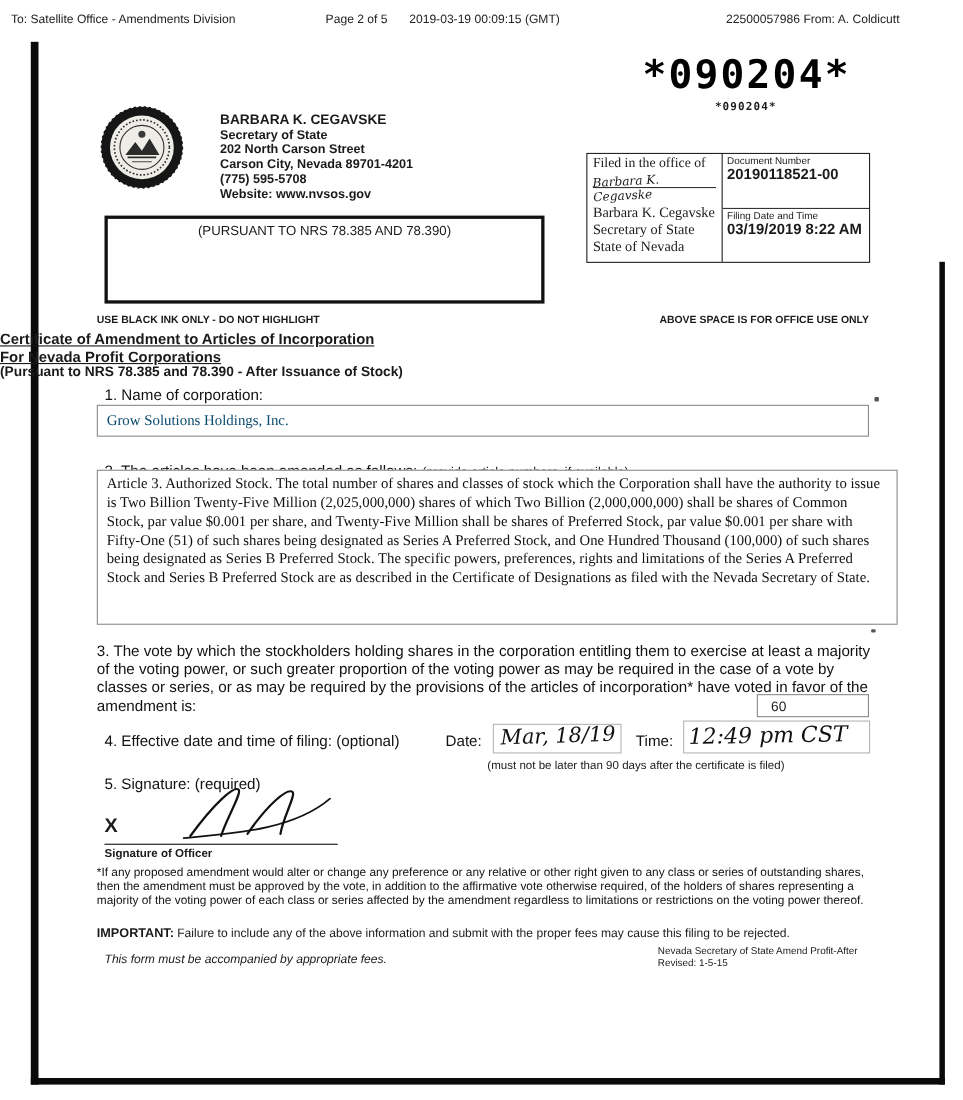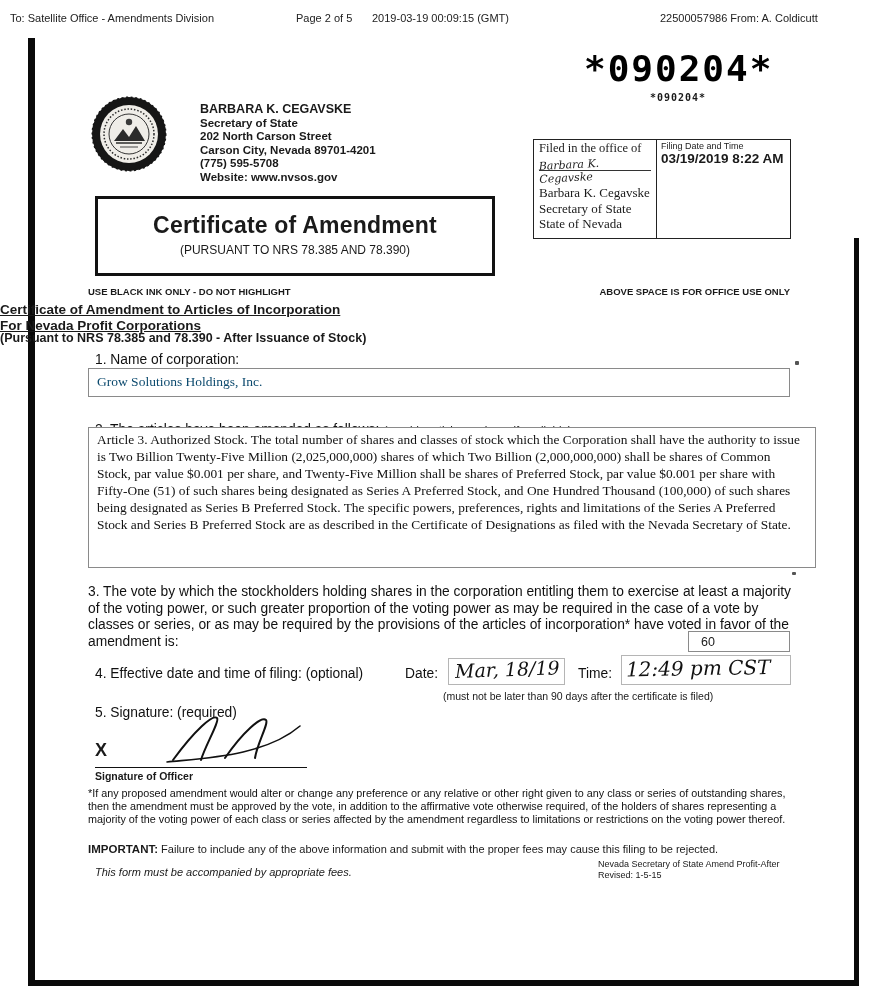--- a/index.html
+++ b/index.html
@@ -99,33 +99,36 @@
 <div class="abs lh" style="left:200px; top:103px;">
   <div class="lh-name">BARBARA K. CEGAVSKE</div>
   <div>Secretary of State</div>
   <div>202 North Carson Street</div>
   <div>Carson City, Nevada 89701-4201</div>
   <div>(775) 595-5708</div>
   <div>Website: www.nvsos.gov</div>
 </div>
 
 <div class="abs titlebox" style="left:95px; top:196px; width:400px; height:80px;">
-  <div class="t1">Certificate of Amendment</div>
   <div class="t2">(PURSUANT TO NRS 78.385 AND 78.390)</div>
 </div>
 
 <div class="abs filedbox" style="left:533px; top:139px; width:258px; height:100px;">
   <div class="filed-left">
     <div class="filed-label">Filed in the office of</div>
     <div class="filed-sig">Barbara K. Cegavske</div>
     <div class="filed-name">Barbara K. Cegavske</div>
     <div class="filed-name">Secretary of State</div>
     <div class="filed-name">State of Nevada</div>
   </div>
   <div class="filed-right">
+    <div class="filed-row">
+      <div class="lab">Document Number</div>
+      <div class="val">20190118521-00</div>
+    </div>
     <div class="filed-row">
       <div class="lab">Filing Date and Time</div>
       <div class="val">03/19/2019 8:22 AM</div>
     </div>
   </div>
 </div>
 
 <div class="abs notice" style="left:88px; top:286px;">USE BLACK INK ONLY - DO NOT HIGHLIGHT</div>
 <div class="abs notice" style="right:85px; top:286px;">ABOVE SPACE IS FOR OFFICE USE ONLY</div>
 

